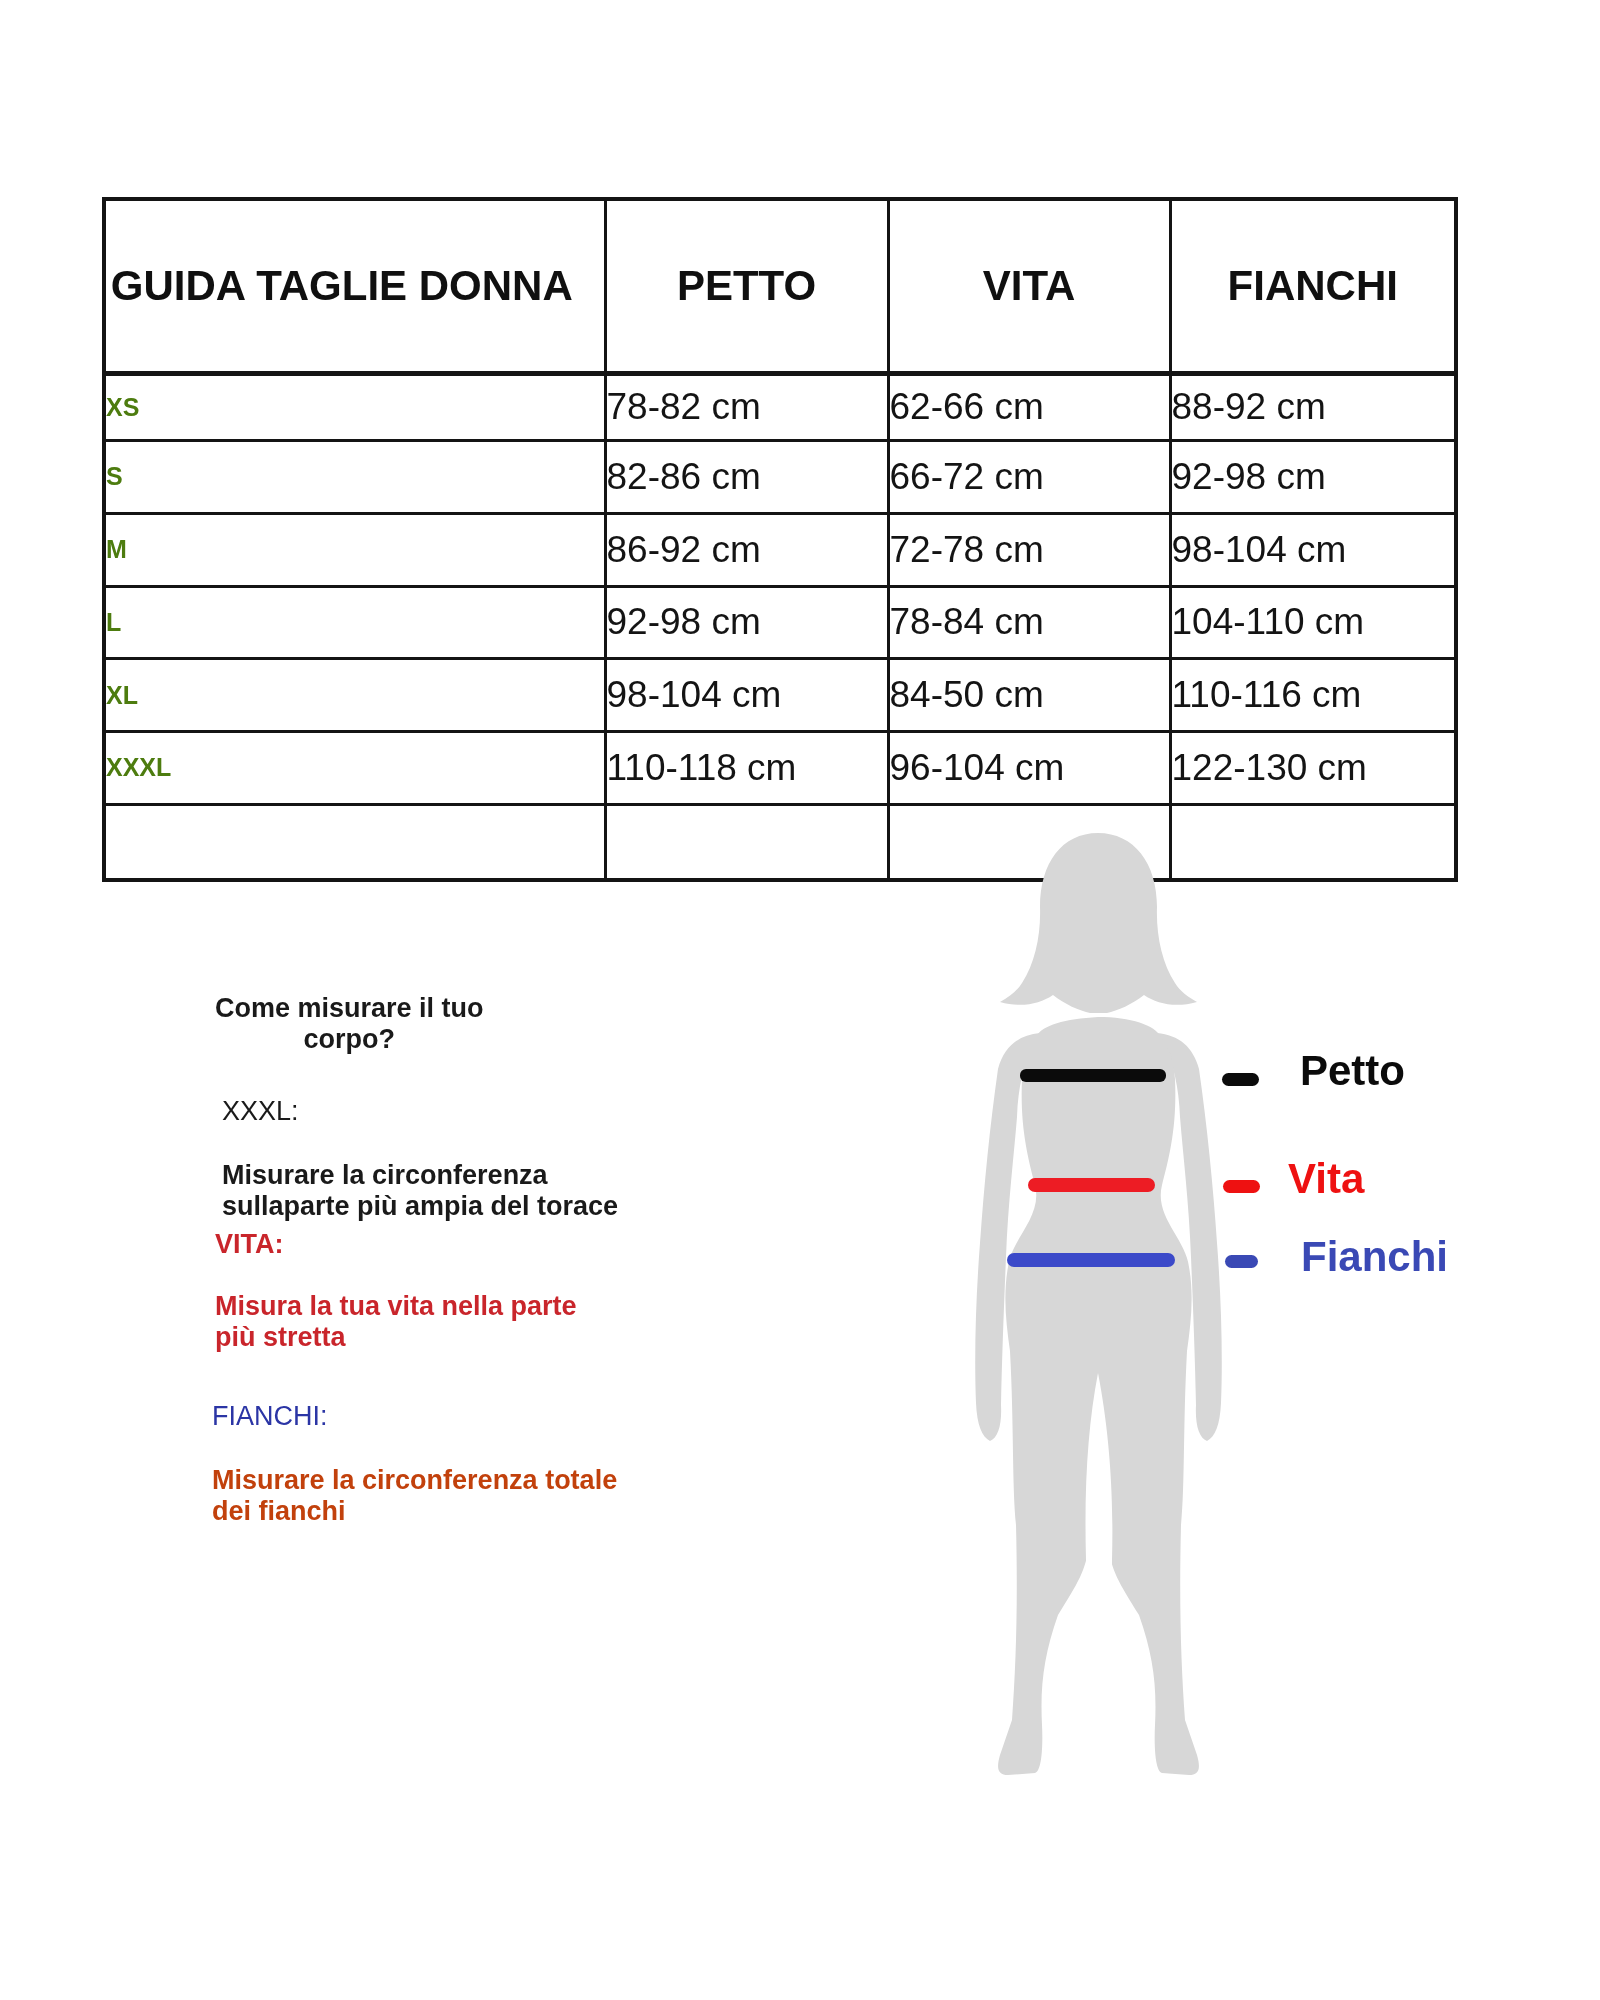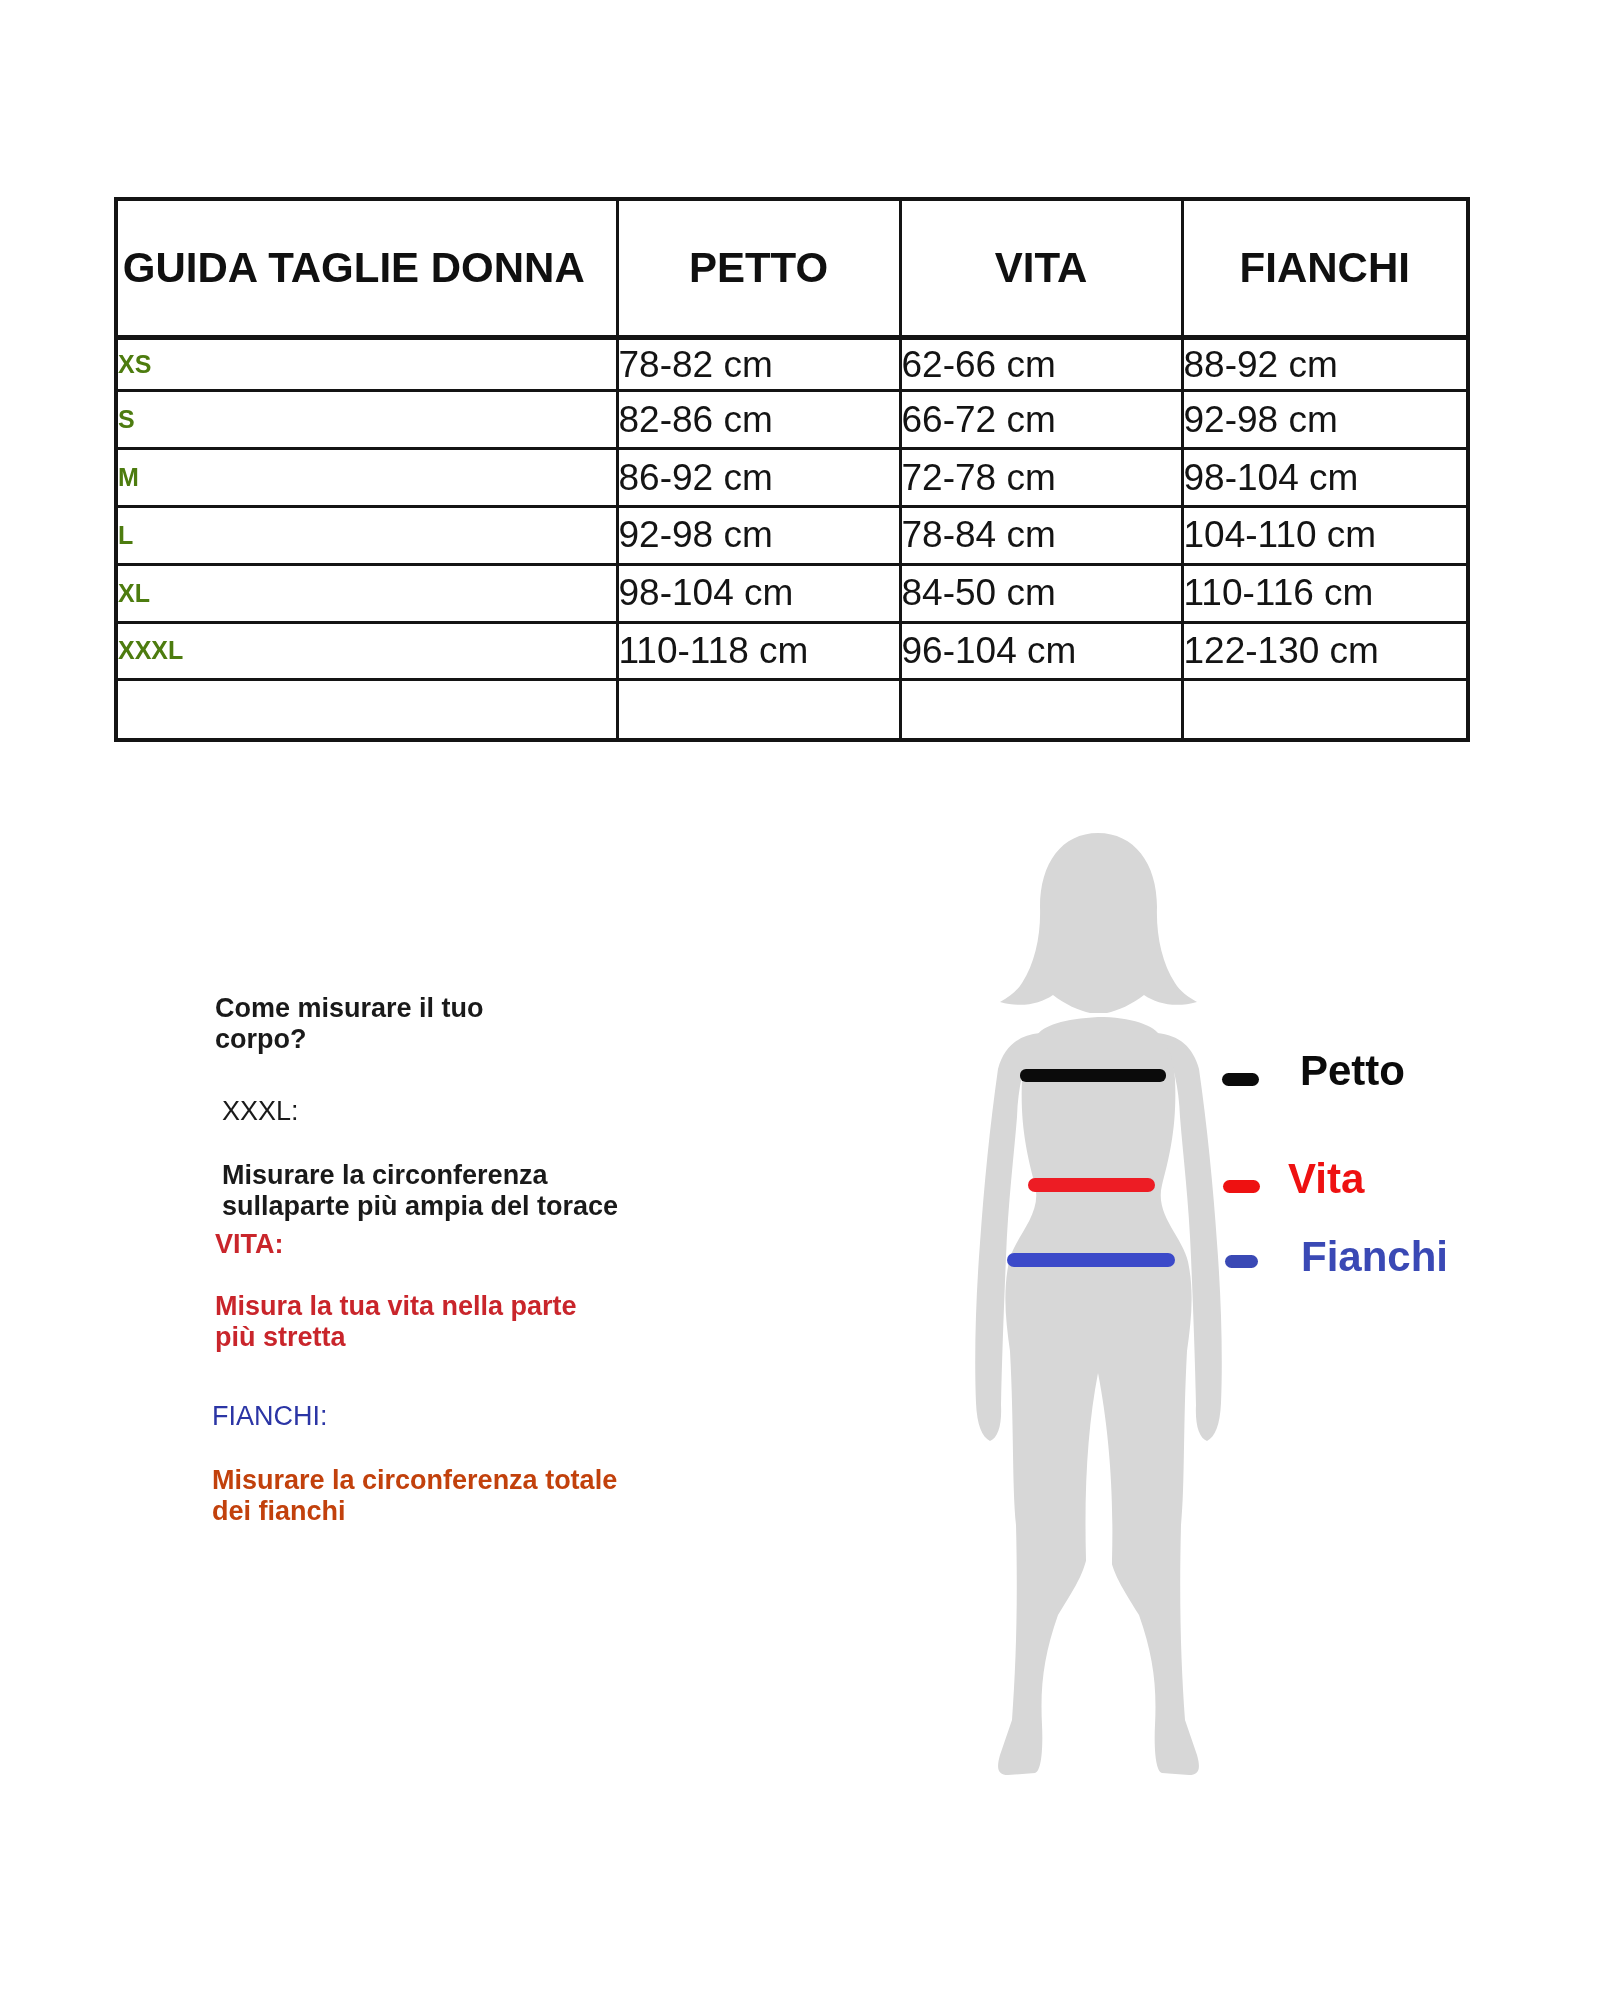--- a/index.html
+++ b/index.html
@@ -10,24 +10,23 @@
     position:relative;
     overflow:hidden;
     color:#111;
   }
   .abs{position:absolute;}
 
   
   .size-table-wrap{left:102px;top:197px;width:1352px;height:545px;}
   table.size-table{
     border-collapse:collapse;
-    width:1352px;height:545px;
+    width:1352px;height:685px;
     table-layout:fixed;
     background:#fff;
-    margin-left:12px;
   }
   table.size-table td,table.size-table th{
     border:3px solid #141414;
     padding:0;
     vertical-align:middle;
     overflow:hidden;
     white-space:nowrap;
   }
   table.size-table{border:4px solid #141414;}
   tr.header-row th{
@@ -49,21 +48,21 @@
     font-size:37px;
     color:#141414;
     padding-left:12px;
   }
   tr.data-row{height:52px;}
   tr.empty-row{height:54px;}
 
   
   .txt{line-height:31px;font-size:27px;white-space:pre-line;}
   .bold{font-weight:bold;}
-  .intro{left:215px;top:993px;color:#1a1a1a;}
+  .intro{left:215px;top:993px;color:#1a1a1a;text-align:center;}
   .petto-heading{left:222px;top:1096px;color:#1a1a1a;}
   .petto-body{left:222px;top:1160px;color:#1a1a1a;}
   .vita-block{left:215px;top:1198px;}
   .fianchi-heading{left:212px;top:1401px;}
   .fianchi-body{left:212px;top:1465px;}
 
   
   .figure-svg{left:890px;top:825px;width:420px;height:955px;}
 
   

